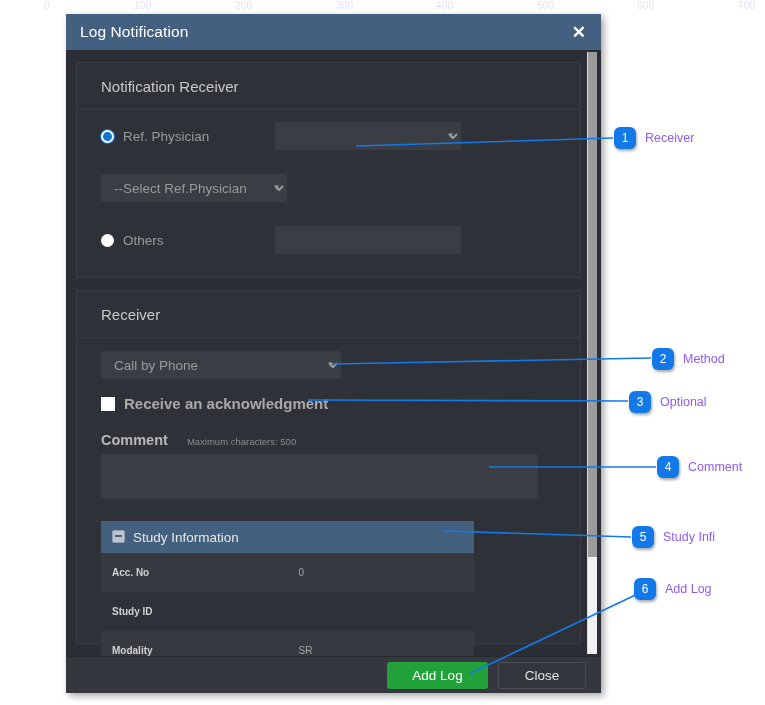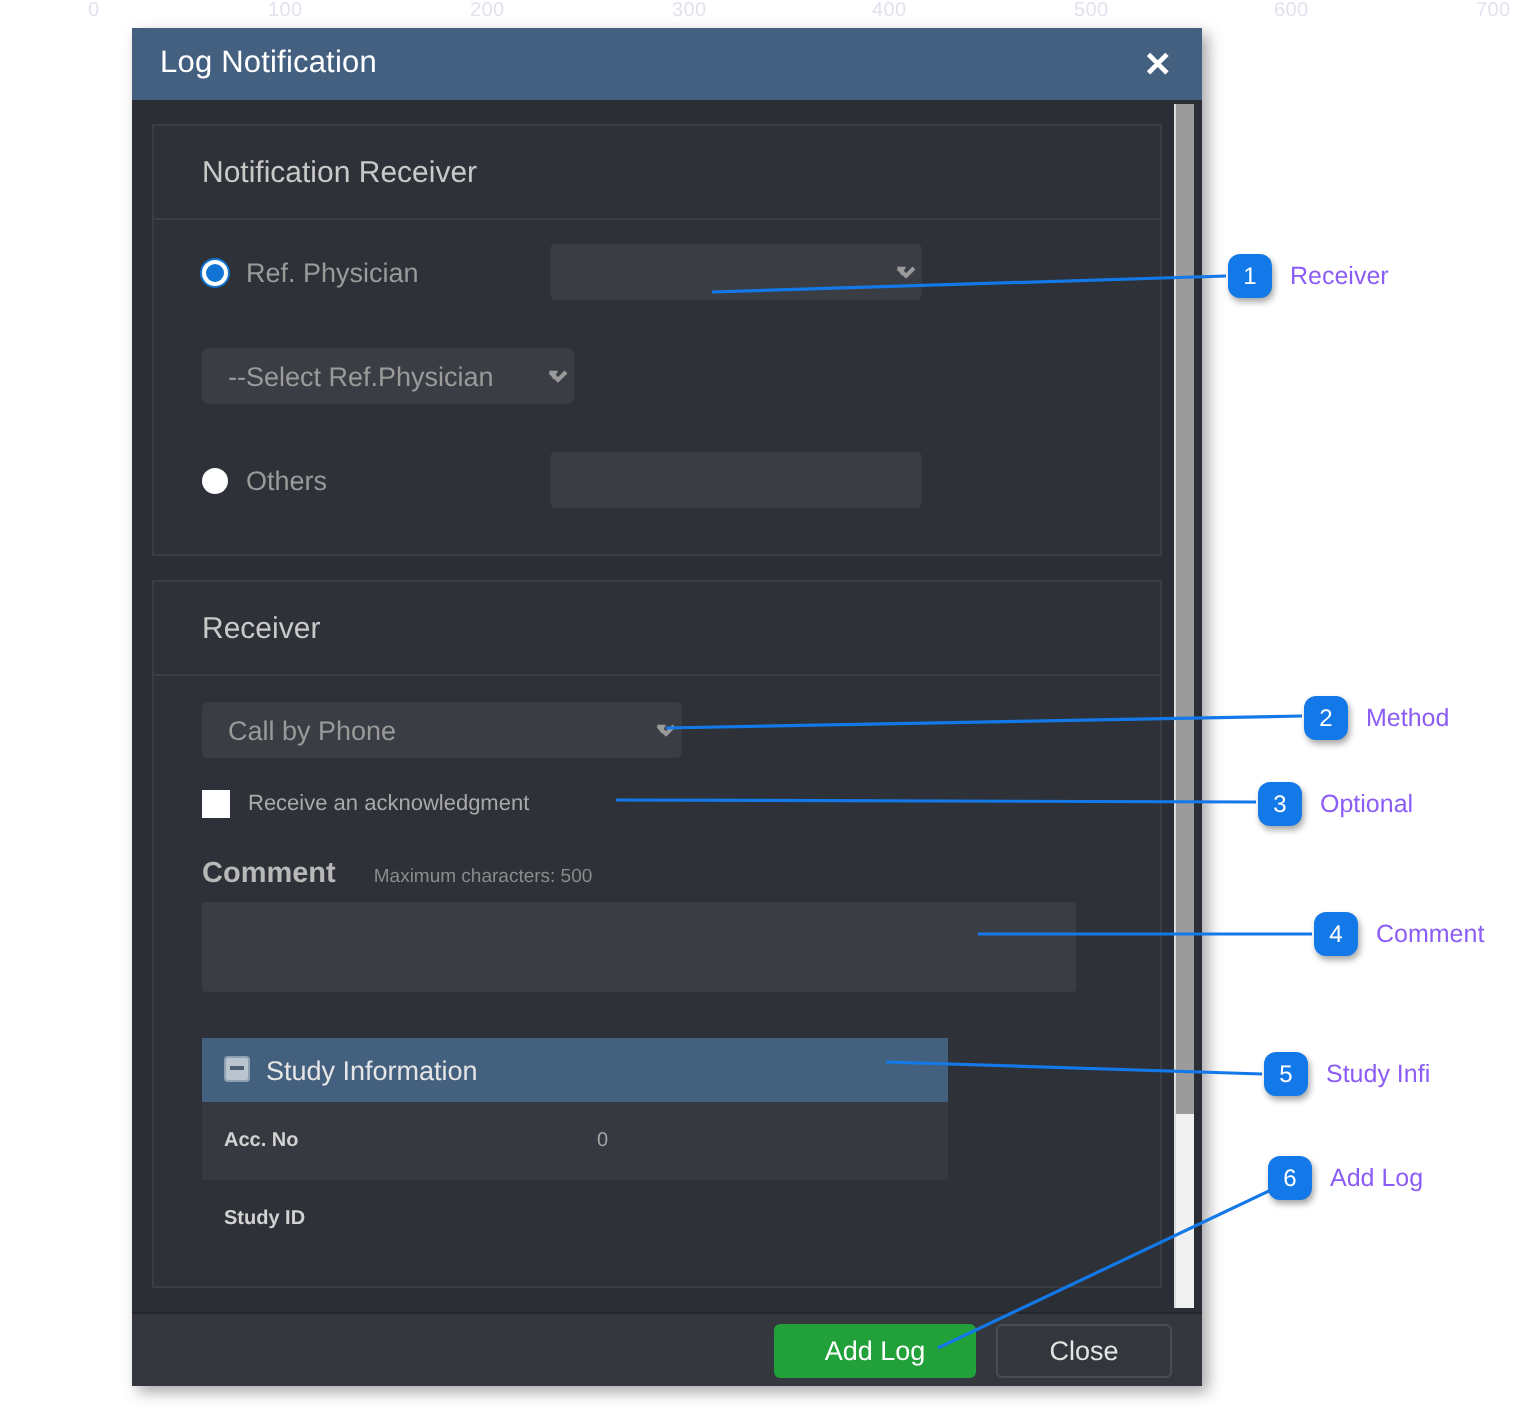--- a/index.html
+++ b/index.html
@@ -177,21 +177,21 @@
   
   .method-row { padding-top: 13px; }
   .ack-row { display: flex; align-items: center; padding-top: 16px; }
   .checkbox {
     width: 14px;
     height: 14px;
     background: #ffffff;
     margin-right: 9px;
     flex: none;
   }
-  .ack-text { color: #a9a9a9; font-size: 11px; }
+  .ack-text { color: #a9a9a9; font-size: 15px; font-weight: bold; }
 
   .comment-head {
     display: flex;
     align-items: baseline;
     padding-top: 20px;
   }
   .comment-label {
     color: #b8b8b8;
     font-size: 14.5px;
     font-weight: bold;
@@ -421,20 +421,24 @@
               </tr>
             </thead>
             <tbody>
               <tr class="odd">
                 <td class="k">Acc. No</td>
                 <td class="v">0</td>
               </tr>
               <tr class="even">
                 <td class="k">Study ID</td>
                 <td class="v"></td>
+              </tr>
+              <tr class="odd">
+                <td class="k">Modality</td>
+                <td class="v">SR</td>
               </tr>
             </tbody>
           </table>
 
         </div>
       </div>
 
       <div class="vscroll-track">
         <div class="vscroll-thumb"></div>
       </div>

